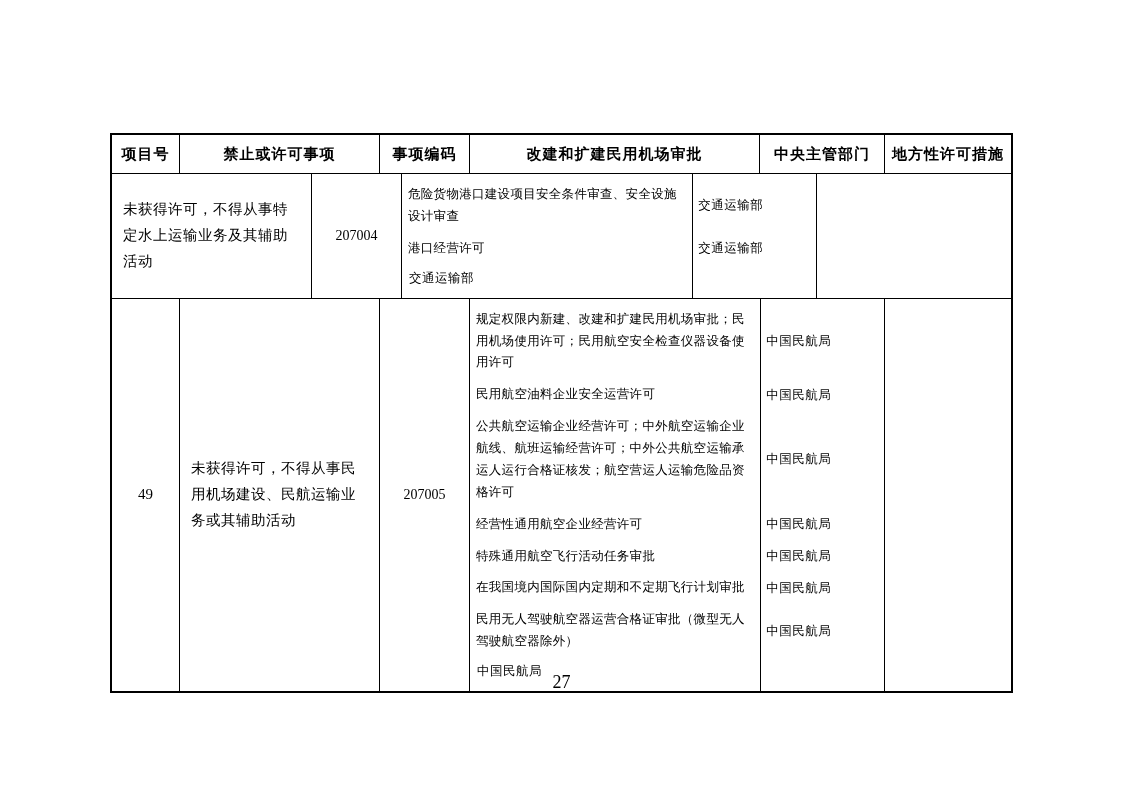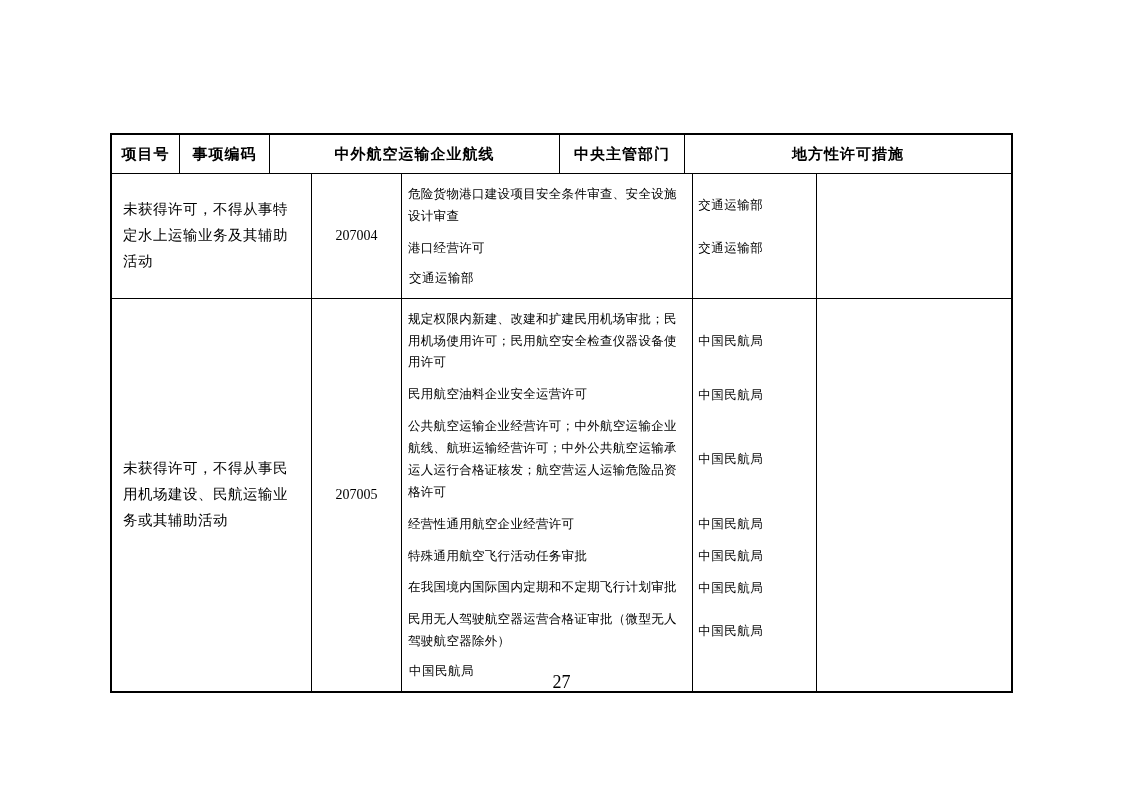--- a/index.html
+++ b/index.html
@@ -131,22 +131,23 @@
 </style>
 </head>
 <body>
 
 <div class="page">
 
   <div class="doc-table">
 
     <div class="trow thead">
       <div class="cell c1">项目号</div>
+      <div class="cell c2">禁止或许可事项</div>
       <div class="cell c3">事项编码</div>
-      <div class="cell" style="width:290px">中外航空运输企业航线</div>
+      <div class="cell" style="width:290px">改建和扩建民用机场审批</div>
       <div class="cell" style="width:125px">中央主管部门</div>
       <div class="cell c6">地方性许可措施</div>
     </div>
 
     <div class="trow row-48">
       <div class="cell c2 cell-matter">
         <span>未获得许可，不得从事特定水上运输业务及其辅助活动</span>
       </div>
       <div class="cell c3 cell-code">207004</div>
       <div class="cell c45 measures">
@@ -159,20 +160,21 @@
           <div class="measure-dept">交通运输部</div>
         </div>
         <div class="measure">
           <div class="measure-dept">交通运输部</div>
         </div>
       </div>
       <div class="cell c6"></div>
     </div>
 
     <div class="trow row-49">
+      <div class="cell c1 cell-num">49</div>
       <div class="cell c2 cell-matter">
         <span>未获得许可，不得从事民用机场建设、民航运输业务或其辅助活动</span>
       </div>
       <div class="cell c3 cell-code">207005</div>
       <div class="cell c45 measures">
         <div class="measure">
           <div class="measure-desc">规定权限内新建、改建和扩建民用机场审批；民用机场使用许可；民用航空安全检查仪器设备使用许可</div>
           <div class="measure-dept">中国民航局</div>
         </div>
         <div class="measure">

